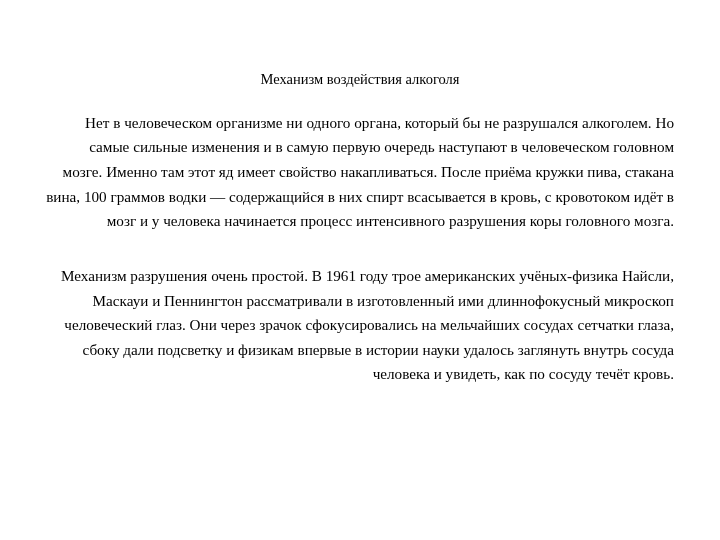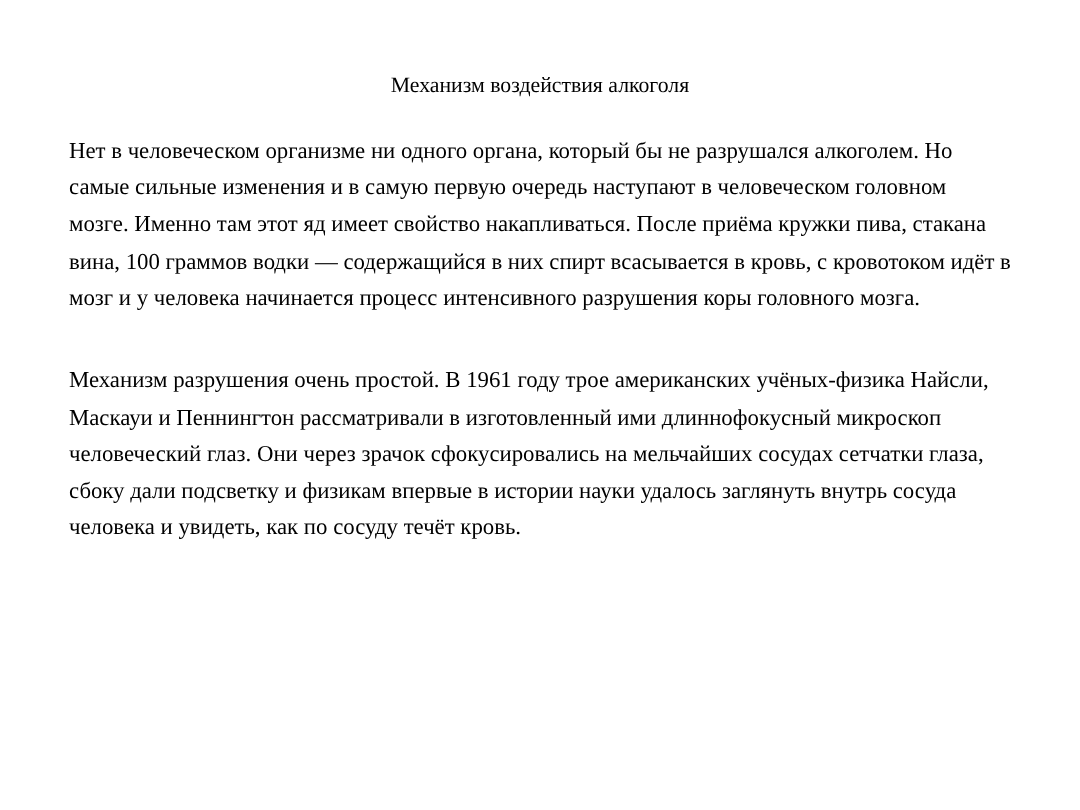--- a/index.html
+++ b/index.html
@@ -12,31 +12,31 @@
     background: #ffffff;
     font-family: "Liberation Serif", serif;
     color: #000000;
     overflow: hidden;
   }
   .slide {
     position: relative;
     width: 720px;
     height: 540px;
     box-sizing: border-box;
-    padding: 48px 38px 0 38px;
+    padding: 70px 38px 0 38px;
   }
   .slide-title {
     text-align: center;
     font-size: 14.5px;
     line-height: 1.3;
     margin: 0 0 22px 0;
     font-weight: normal;
   }
   .para {
-    text-align: left;
+    text-align: right;
     font-size: 15.2px;
     line-height: 1.62;
     margin: 0 0 20px 0;
     padding: 0 8px;
   }
   .para-first {
     text-indent: 0;
   }
   .spacer-1 { height: 10px; }
 </style>

